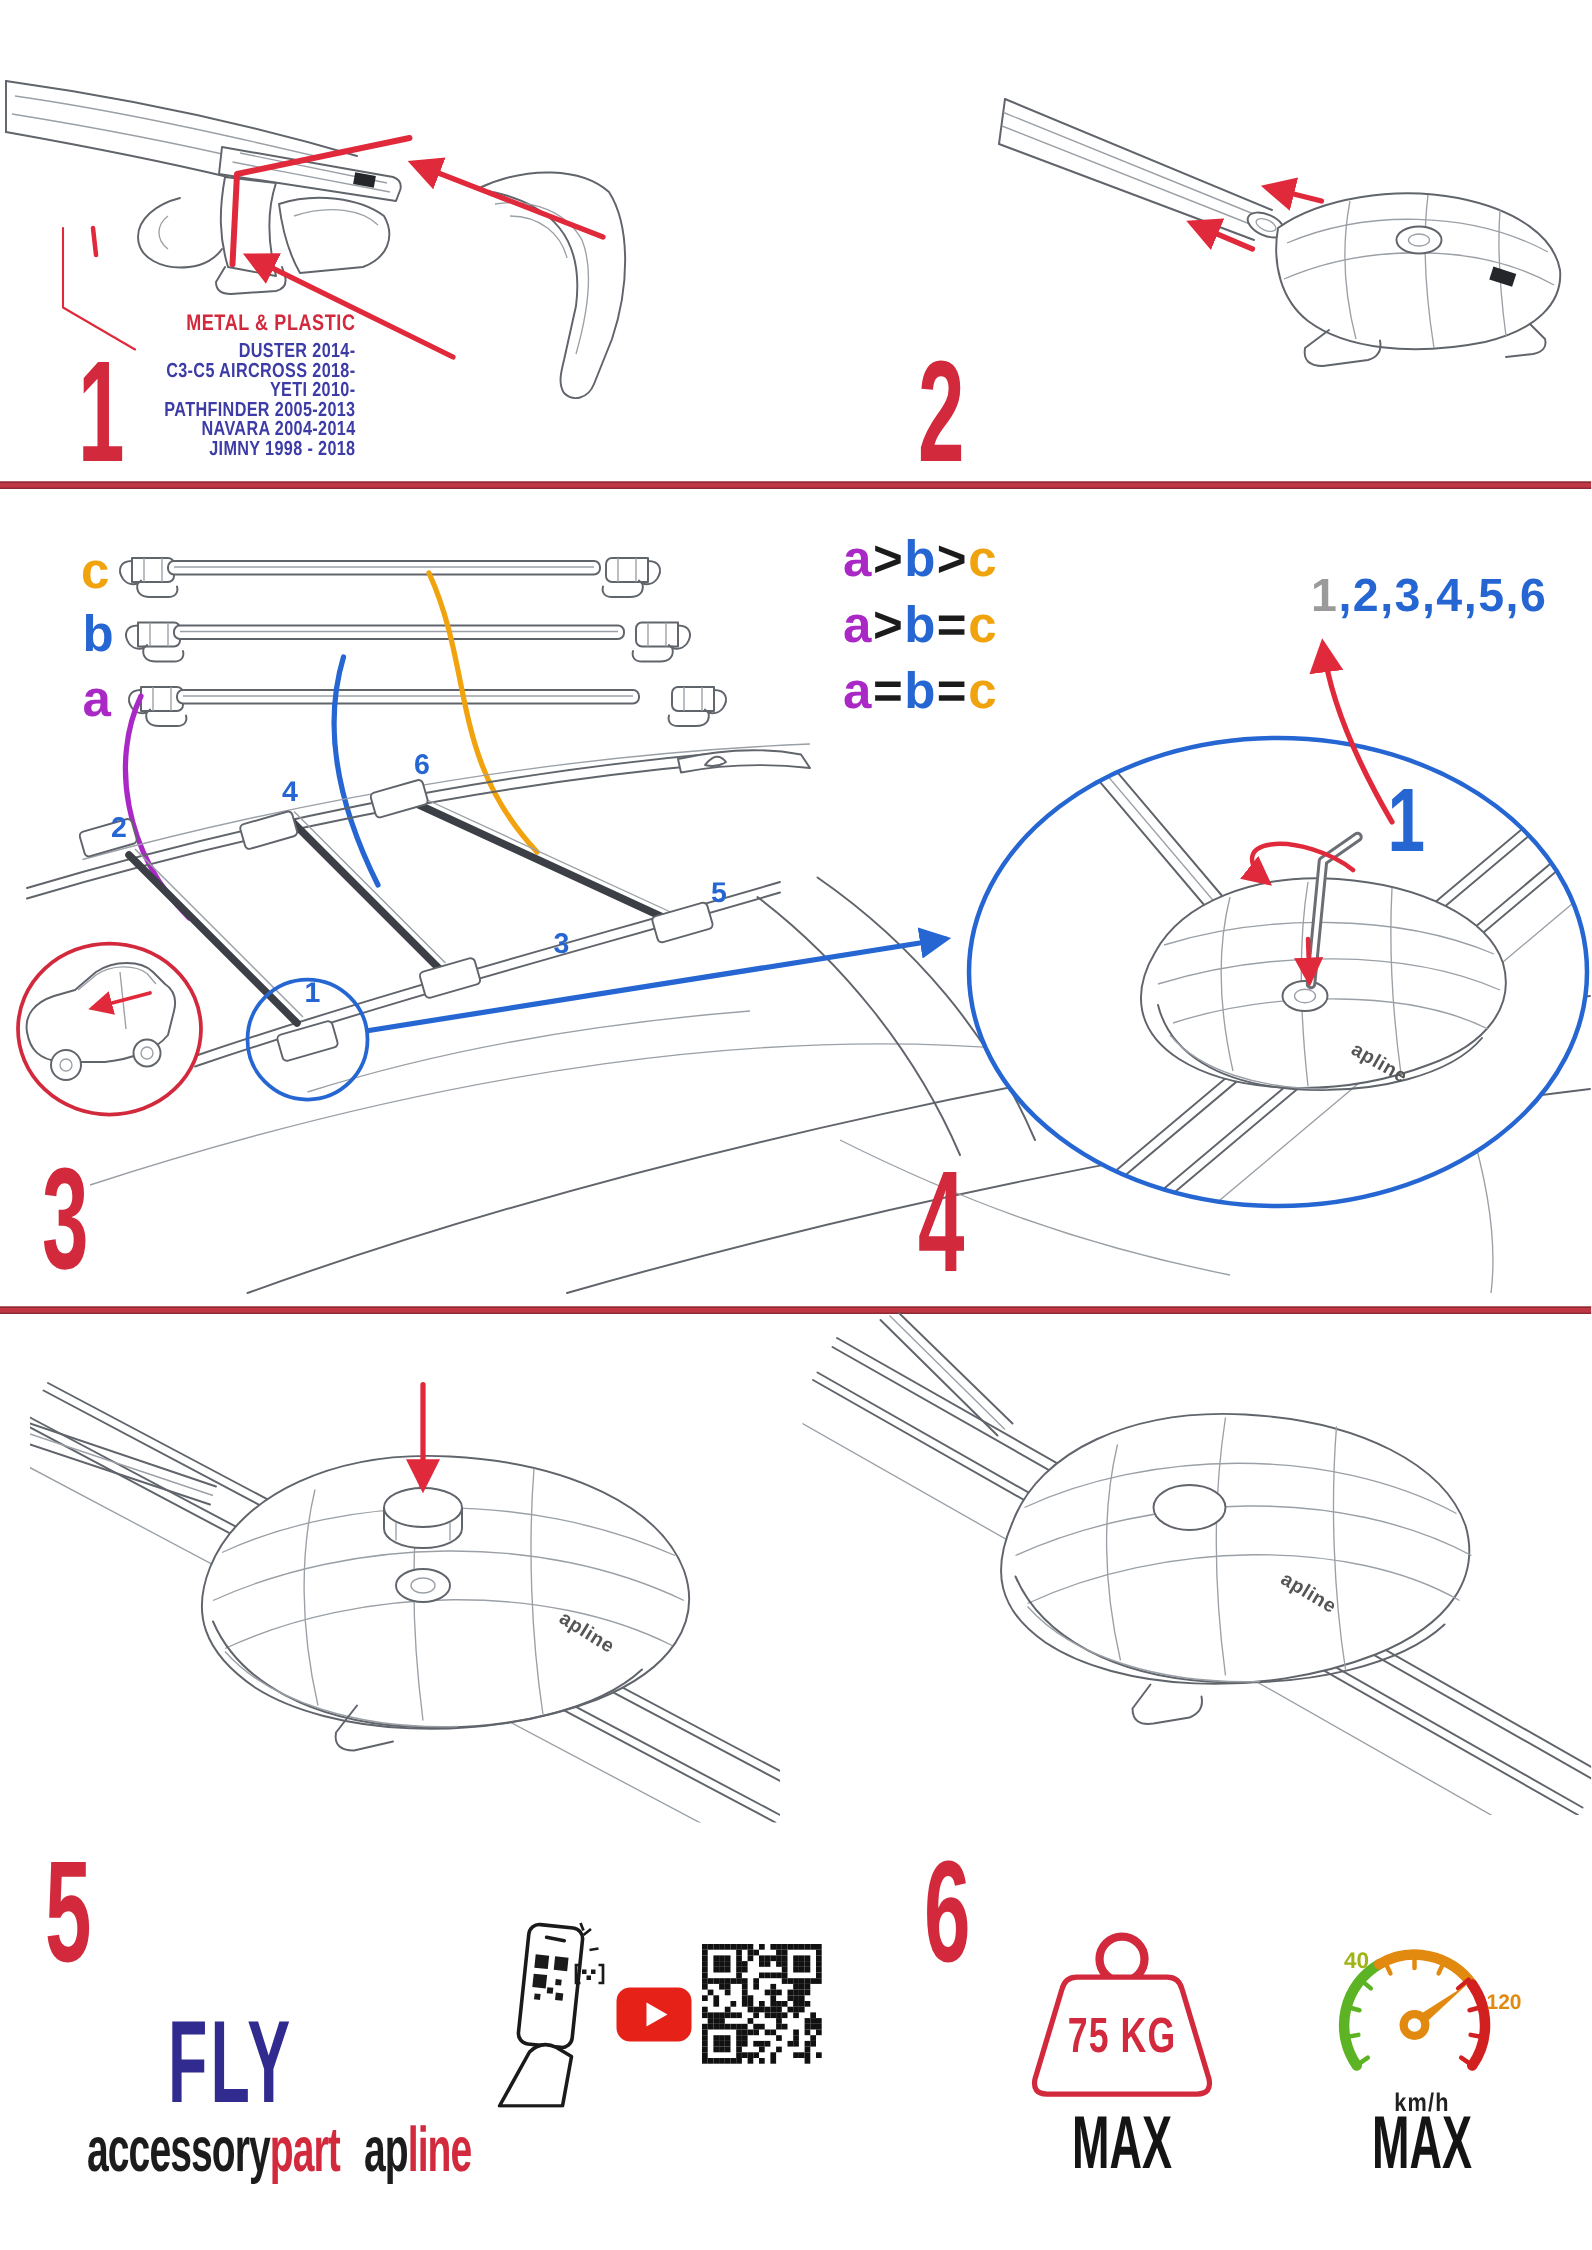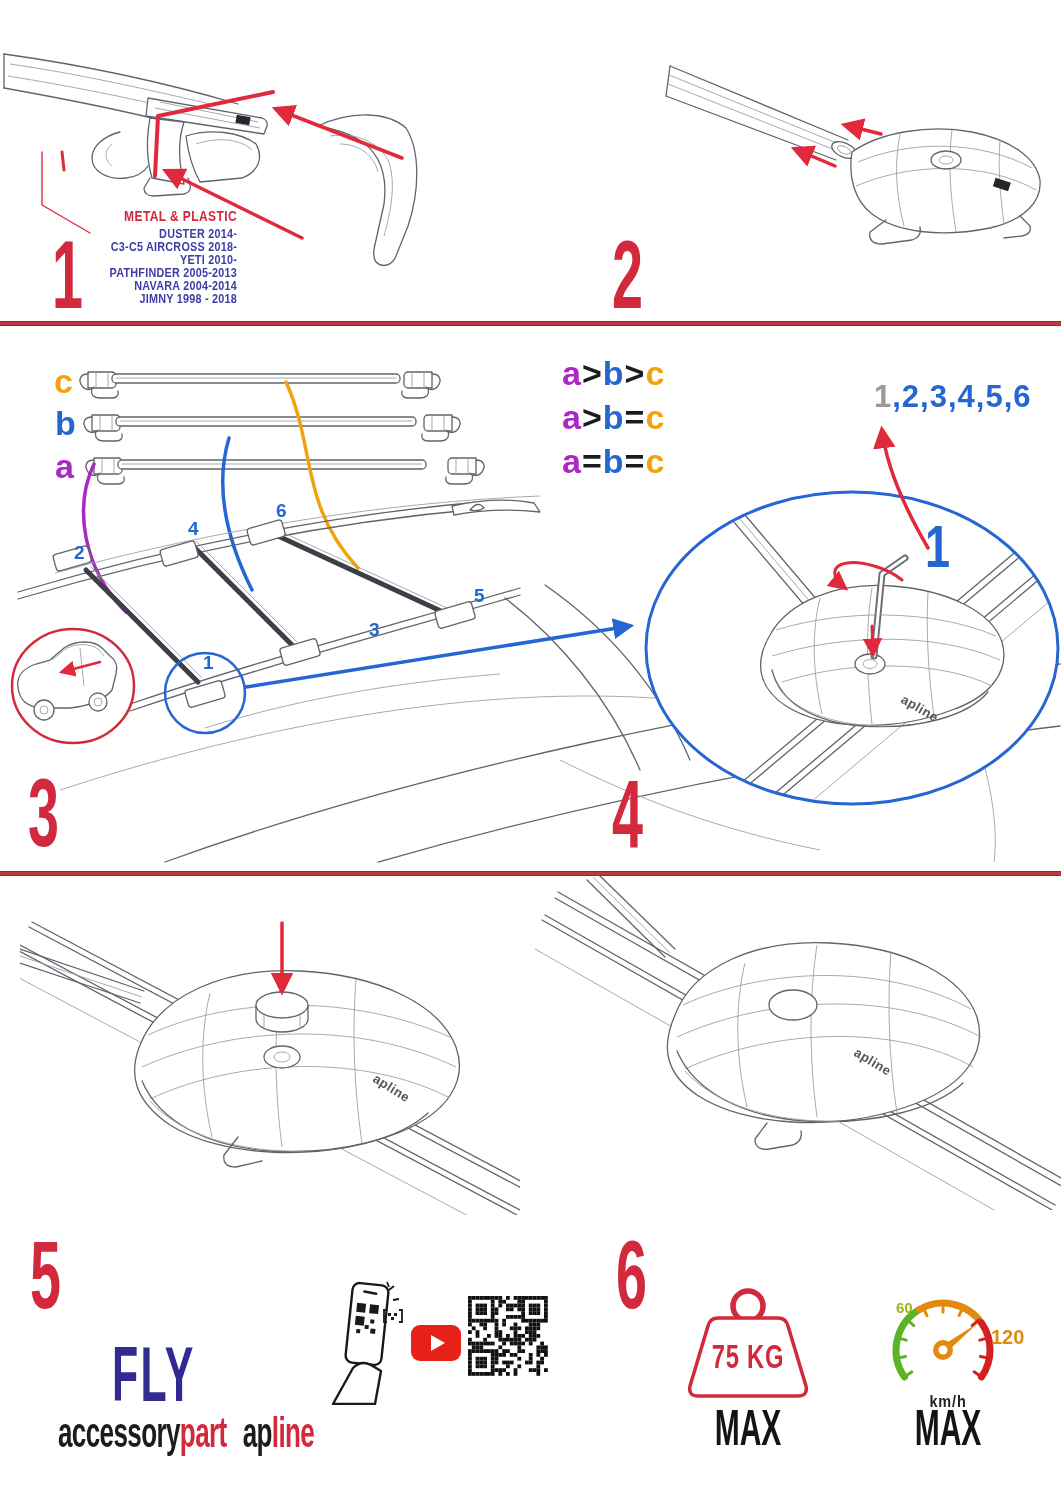--- a/index.html
+++ b/index.html
@@ -36,21 +36,21 @@
   .brand span[data-tone="dark"]{color:var(--brand_dark);}
   .brand span[data-tone="red"]{color:var(--red);}
   .brand span:nth-child(3){margin-left:26px;}
   .kg-label{left:688px;top:1338px;width:120px;text-align:center;font-weight:700;font-size:33px;
             color:var(--red);transform:scaleX(.72);transform-origin:50% 0;letter-spacing:1px;}
   .max-left{left:688px;top:1406px;}
   .max-right{left:888px;top:1406px;}
   .max{width:120px;text-align:center;font-weight:700;font-size:50px;line-height:.9;color:#141414;
        transform:scaleX(.6);transform-origin:50% 0;}
   .sp60{left:896px;top:1299px;font-weight:700;font-size:15px;color:var(--label_green);}
-  .sp120{left:991px;top:1326px;font-weight:700;font-size:20px;color:var(--speed_orange);text-align:center;}
+  .sp120{left:991px;top:1326px;font-weight:700;font-size:14px;color:var(--speed_orange);text-align:center;}
   .spunit{left:888px;top:1392px;width:120px;text-align:center;font-size:17px;font-weight:700;color:#222;
           letter-spacing:1px;transform:scaleX(.85);transform-origin:50% 0;}
   
   .art{stroke:var(--art);stroke-width:1.3;fill:none;stroke-linecap:round;stroke-linejoin:round;}
   .art-thin{stroke:#9aa0a6;stroke-width:.9;fill:none;}
   .art-fill{stroke:var(--art);stroke-width:1.3;fill:#fff;stroke-linejoin:round;}
   .dark{fill:#24262a;stroke:none;}
   .redline{stroke:var(--arrow_red);fill:none;stroke-linecap:round;stroke-linejoin:round;}
   .blueline{stroke:var(--blue);fill:none;stroke-linecap:round;}
   .m-red{fill:var(--arrow_red);} .m-blue{fill:var(--blue);}
@@ -664,18 +664,18 @@
         <line x1="84.86305830181287" y1="19.40353400927745" x2="81.05949394614657" y2="27.560304092607304" stroke="var(--speed_orange)"></line>
         <line x1="101.00408882659197" y1="31.788982344732656" x2="94.10968883852117" y2="37.57407083191151" stroke="var(--speed_red)"></line>
         <line x1="110.39851383558621" y1="49.835504880181524" x2="101.70518139898459" y2="52.16487628610421" stroke="var(--speed_red)"></line>
         <line x1="111.28596439157377" y1="70.16146435034572" x2="102.42269461446391" y2="68.59863075134335" stroke="var(--speed_red)"></line>
         <line x1="103.50014608158261" y1="88.95809250849916" x2="96.12777768298169" y2="83.79590458133976" stroke="var(--speed_red)"></line>
       </g>
     <polygon points="100,35 67.5,65.2 62.5,58.8" fill="var(--speed_orange)"></polygon>
     <circle cx="65" cy="62" r="10" fill="var(--speed_orange)"></circle>
     <circle cx="65" cy="62" r="4.5" fill="#fff"></circle>
   </svg>
-  <div class="abs sp60">60</div>
+  <div class="abs sp60">40</div>
   <div class="abs sp120">120</div>
   <div class="abs spunit">km/h</div>
   <div class="abs max max-right">MAX</div>
 
 </div>
 
 </body></html>

